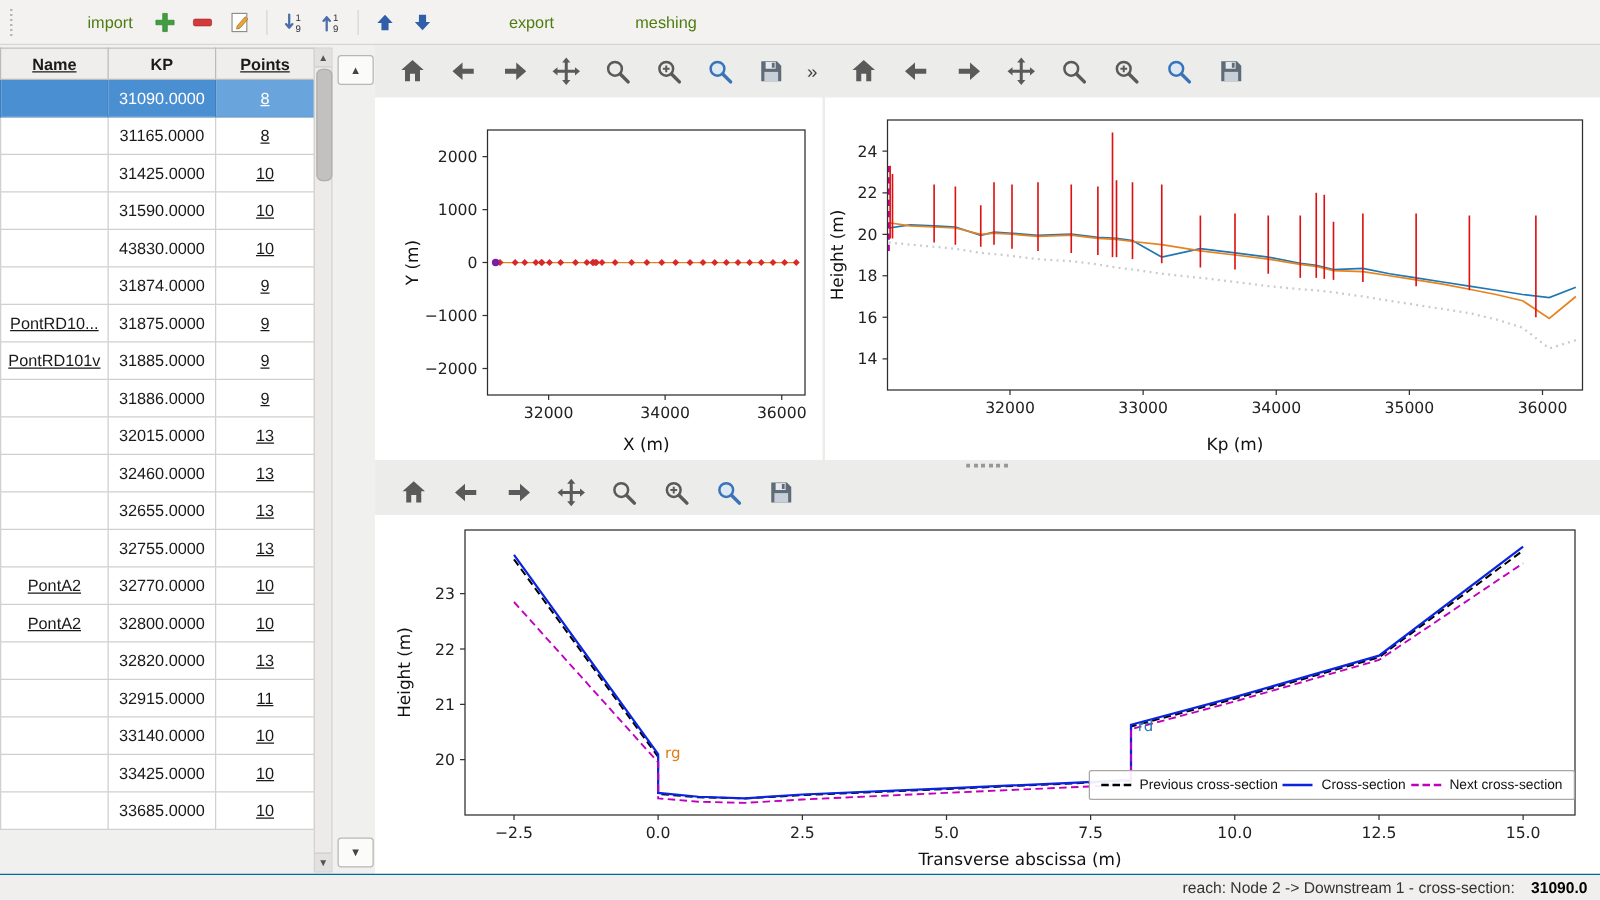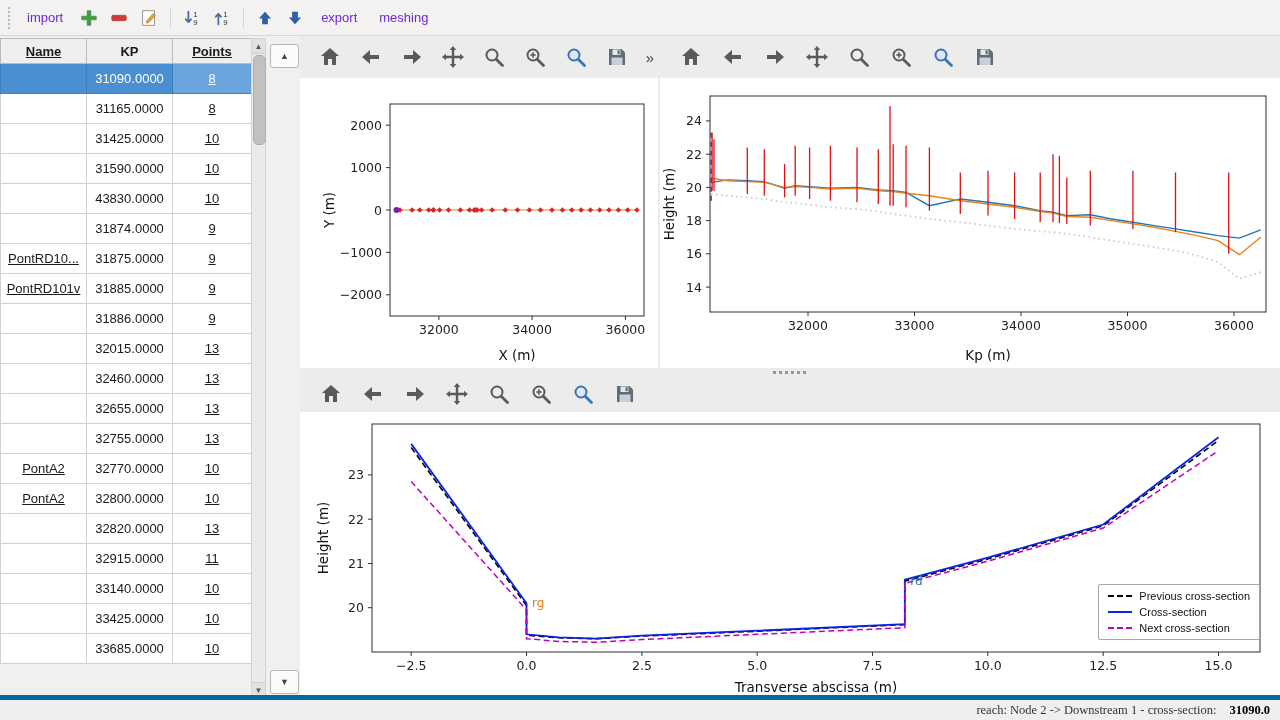--- a/index.html
+++ b/index.html
@@ -14,21 +14,21 @@
     background:#f3f2f1;border-bottom:1px solid #d8d6d4;
     display:flex;align-items:center;gap:6px;padding:0 6px;box-sizing:border-box;
   }
   .grip{
     width:5px;height:22px;margin-right:2px;
     background-image:repeating-linear-gradient(#b9b7b5 0 2px,transparent 2px 4px);
     background-size:2px 100%;background-repeat:no-repeat;background-position:center;
   }
   .menu-btn{
     border:none;background:transparent;font:13px "Liberation Sans",sans-serif;
-    color:#6d28d9;padding:5px 8px;border-radius:3px;cursor:default;
+    color:#4d7c0f;padding:5px 8px;border-radius:3px;cursor:default;margin-left:43px;
   }
   .tb-icon{width:24px;height:24px;display:flex;align-items:center;justify-content:center;border-radius:3px;}
   .sep{width:1px;height:20px;background:#d8d6d4;margin:0 3px;}
   
   #left-panel{position:absolute;top:36px;left:0;width:300px;bottom:20px;background:#f0f0ef;overflow:hidden;}
   #xs-table{
     position:absolute;top:2px;left:0;width:250px;border-collapse:collapse;
     background:#fff;table-layout:fixed;font-size:13px;
   }
   #xs-table th{
@@ -72,29 +72,29 @@
   #panel-c .canvas{position:absolute;top:36px;left:0;right:0;bottom:0;}
   .canvas svg{display:block;}
   svg text.tick{font:12.5px "DejaVu Sans","Liberation Sans",sans-serif;fill:#222;}
   svg text.axl{font:13.5px "DejaVu Sans","Liberation Sans",sans-serif;fill:#111;}
   svg text.ann{font:12px "DejaVu Sans","Liberation Sans",sans-serif;}
   #splitter{position:absolute;left:0;right:0;top:332px;height:8px;background:#ececeb;display:flex;align-items:center;justify-content:center;}
   #splitter .dots{width:34px;height:3px;background-image:repeating-linear-gradient(90deg,#9a9896 0 3px,transparent 3px 6px);}
   
   #legend{
     position:absolute;right:20px;bottom:60px;background:rgba(255,255,255,.92);
-    border:1px solid #a9a7a5;border-radius:2px;padding:5px 9px;display:flex;flex-direction:column;gap:4px;
+    border:1px solid #a9a7a5;border-radius:2px;padding:5px 9px;display:flex;gap:4px;
     font-size:11px;color:#111;
   }
   .legend-row{display:flex;align-items:center;gap:7px;}
   .legend-sample{width:24px;height:0;display:inline-block;}
   
   #statusbar{
-    position:absolute;left:0;right:0;bottom:0;height:20px;background:#f0efee;border-top:5px solid #0369a1;
-    display:flex;align-items:center;justify-content:flex-end;padding:0 10px;font-size:12.5px;color:#333;font-family:Liberation Serif, serif;
+    position:absolute;left:0;right:0;bottom:0;height:20px;background:#f0efee;border-top:1px solid #0369a1;
+    display:flex;align-items:center;justify-content:flex-end;padding:0 10px;font-size:12.5px;color:#333;
   }
   #statusbar b{color:#000;margin-left:13px;}
 </style>
 </head>
 <body>
 
 <div id="menubar">
   <span class="grip"></span>
   <button class="menu-btn">import</button>
   <span class="tb-icon">

